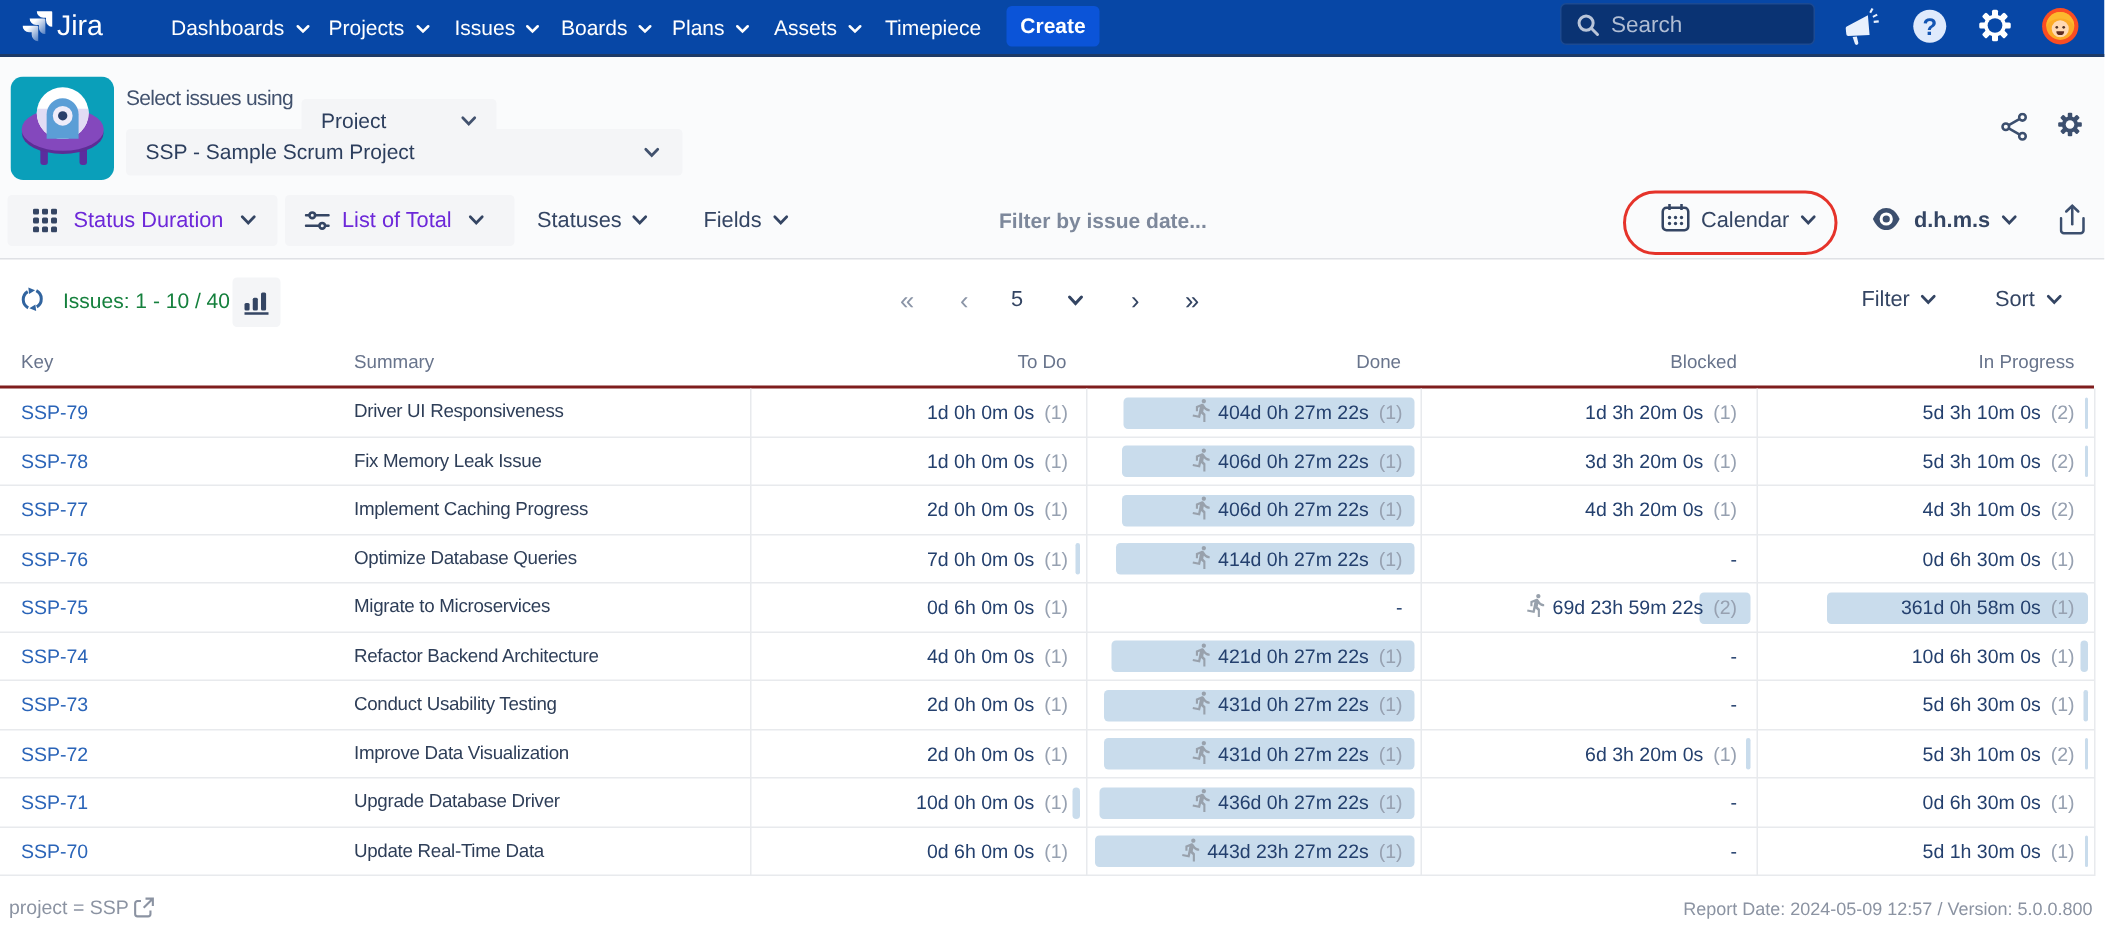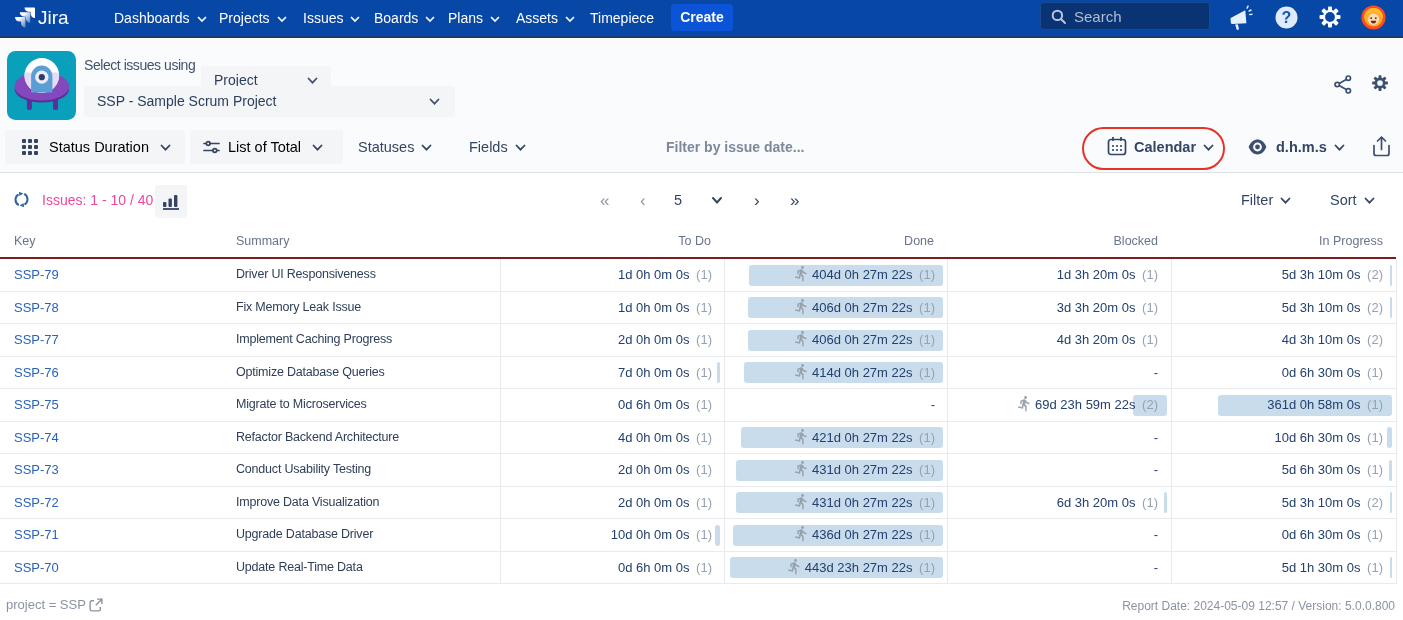--- a/index.html
+++ b/index.html
@@ -12,31 +12,31 @@
 #search{position:absolute;left:1040px;top:2px;width:170px;height:28px;background:#0a3373;border:1px solid #1c4a92;border-radius:4px}
 #search span{position:absolute;left:33px;top:0;line-height:27px;font-size:15px;color:#b0bdd3}
 
 #hdr{position:absolute;left:0;top:38px;width:1403px;height:135px;background:#fafbfc;border-bottom:1px solid #dfe1e5}
 .sel{position:absolute;background:#f4f5f7;border-radius:3px;color:#2c3e5d;font-size:14px}
 #sel1{left:201px;top:28px;width:130px;height:29px;line-height:29px}
 #sel2{left:84px;top:48px;width:371px;height:31px;line-height:31px}
 .sel b{font-weight:normal;margin-left:13px}
 #siu{position:absolute;left:84px;top:13px;line-height:29px;font-size:14px;letter-spacing:-0.45px;color:#42526e}
 
-.btn{position:absolute;top:92px;height:34px;background:#f4f5f7;border-radius:3px;line-height:34px;color:#000000;font-size:14.5px;white-space:nowrap}
+.btn{position:absolute;top:92px;height:34px;background:#f4f5f7;border-radius:3px;line-height:34px;color:#6d28d9;font-size:14.5px;white-space:nowrap}
 #tb1{left:5px;width:180px}
 #tb2{left:190px;width:153px}
 .lbl{position:absolute;top:92px;line-height:34px;color:#344563;font-size:14.5px}
 #fdate{position:absolute;left:666px;top:92px;line-height:34px;color:#7d889b;font-size:14px;font-weight:bold}
 #redoval{position:absolute;left:1082px;top:89px;width:143px;height:43px;border:2.5px solid #e5332a;border-radius:21.5px}
-#calbtn{position:absolute;left:1107px;top:94px;height:31px;line-height:31px;color:#344563;font-size:14.5px;font-weight:bold}
+#calbtn{position:absolute;left:1107px;top:94px;height:31px;line-height:31px;color:#344563;font-size:14.5px;font-weight:normal}
 #dhms{position:absolute;left:1248px;top:94px;height:31px;line-height:31px;color:#344563;font-size:14.5px;font-weight:bold}
 
 #refresh{position:absolute;left:13px;top:191px}
-#issuescount{position:absolute;left:42px;top:185px;line-height:31px;font-size:14px;color:#ec4899}
+#issuescount{position:absolute;left:42px;top:185px;line-height:31px;font-size:14px;color:#15803d}
 #chartbtn{position:absolute;left:155px;top:185px;width:32px;height:33px;background:#f4f5f7;border-radius:3px}
 .pgel{position:absolute;top:185px;line-height:31px;font-size:14.5px;color:#344563}
 
 #thead{position:absolute;left:0;top:226px;width:1396px;height:33px;border-bottom:2px solid #7f1d1d}
 #thead span{position:absolute;top:0;line-height:31px;font-size:12.5px;color:#68748c}
 .row{position:absolute;left:0;width:1396px;height:32.5px;border-bottom:1px solid #e8eaed}
 .row .k{position:absolute;left:14px;line-height:31.5px;font-size:13px;font-weight:normal;color:#2a64b8}
 .row .s{position:absolute;left:236px;line-height:31.5px;font-size:12.5px;letter-spacing:-0.2px;color:#2e3e58}
 .v{position:absolute;top:0;line-height:31.5px;font-size:13px;color:#24406e;white-space:nowrap;z-index:2}
 .v i{font-style:normal;color:#97a1b1;margin-left:3px}

